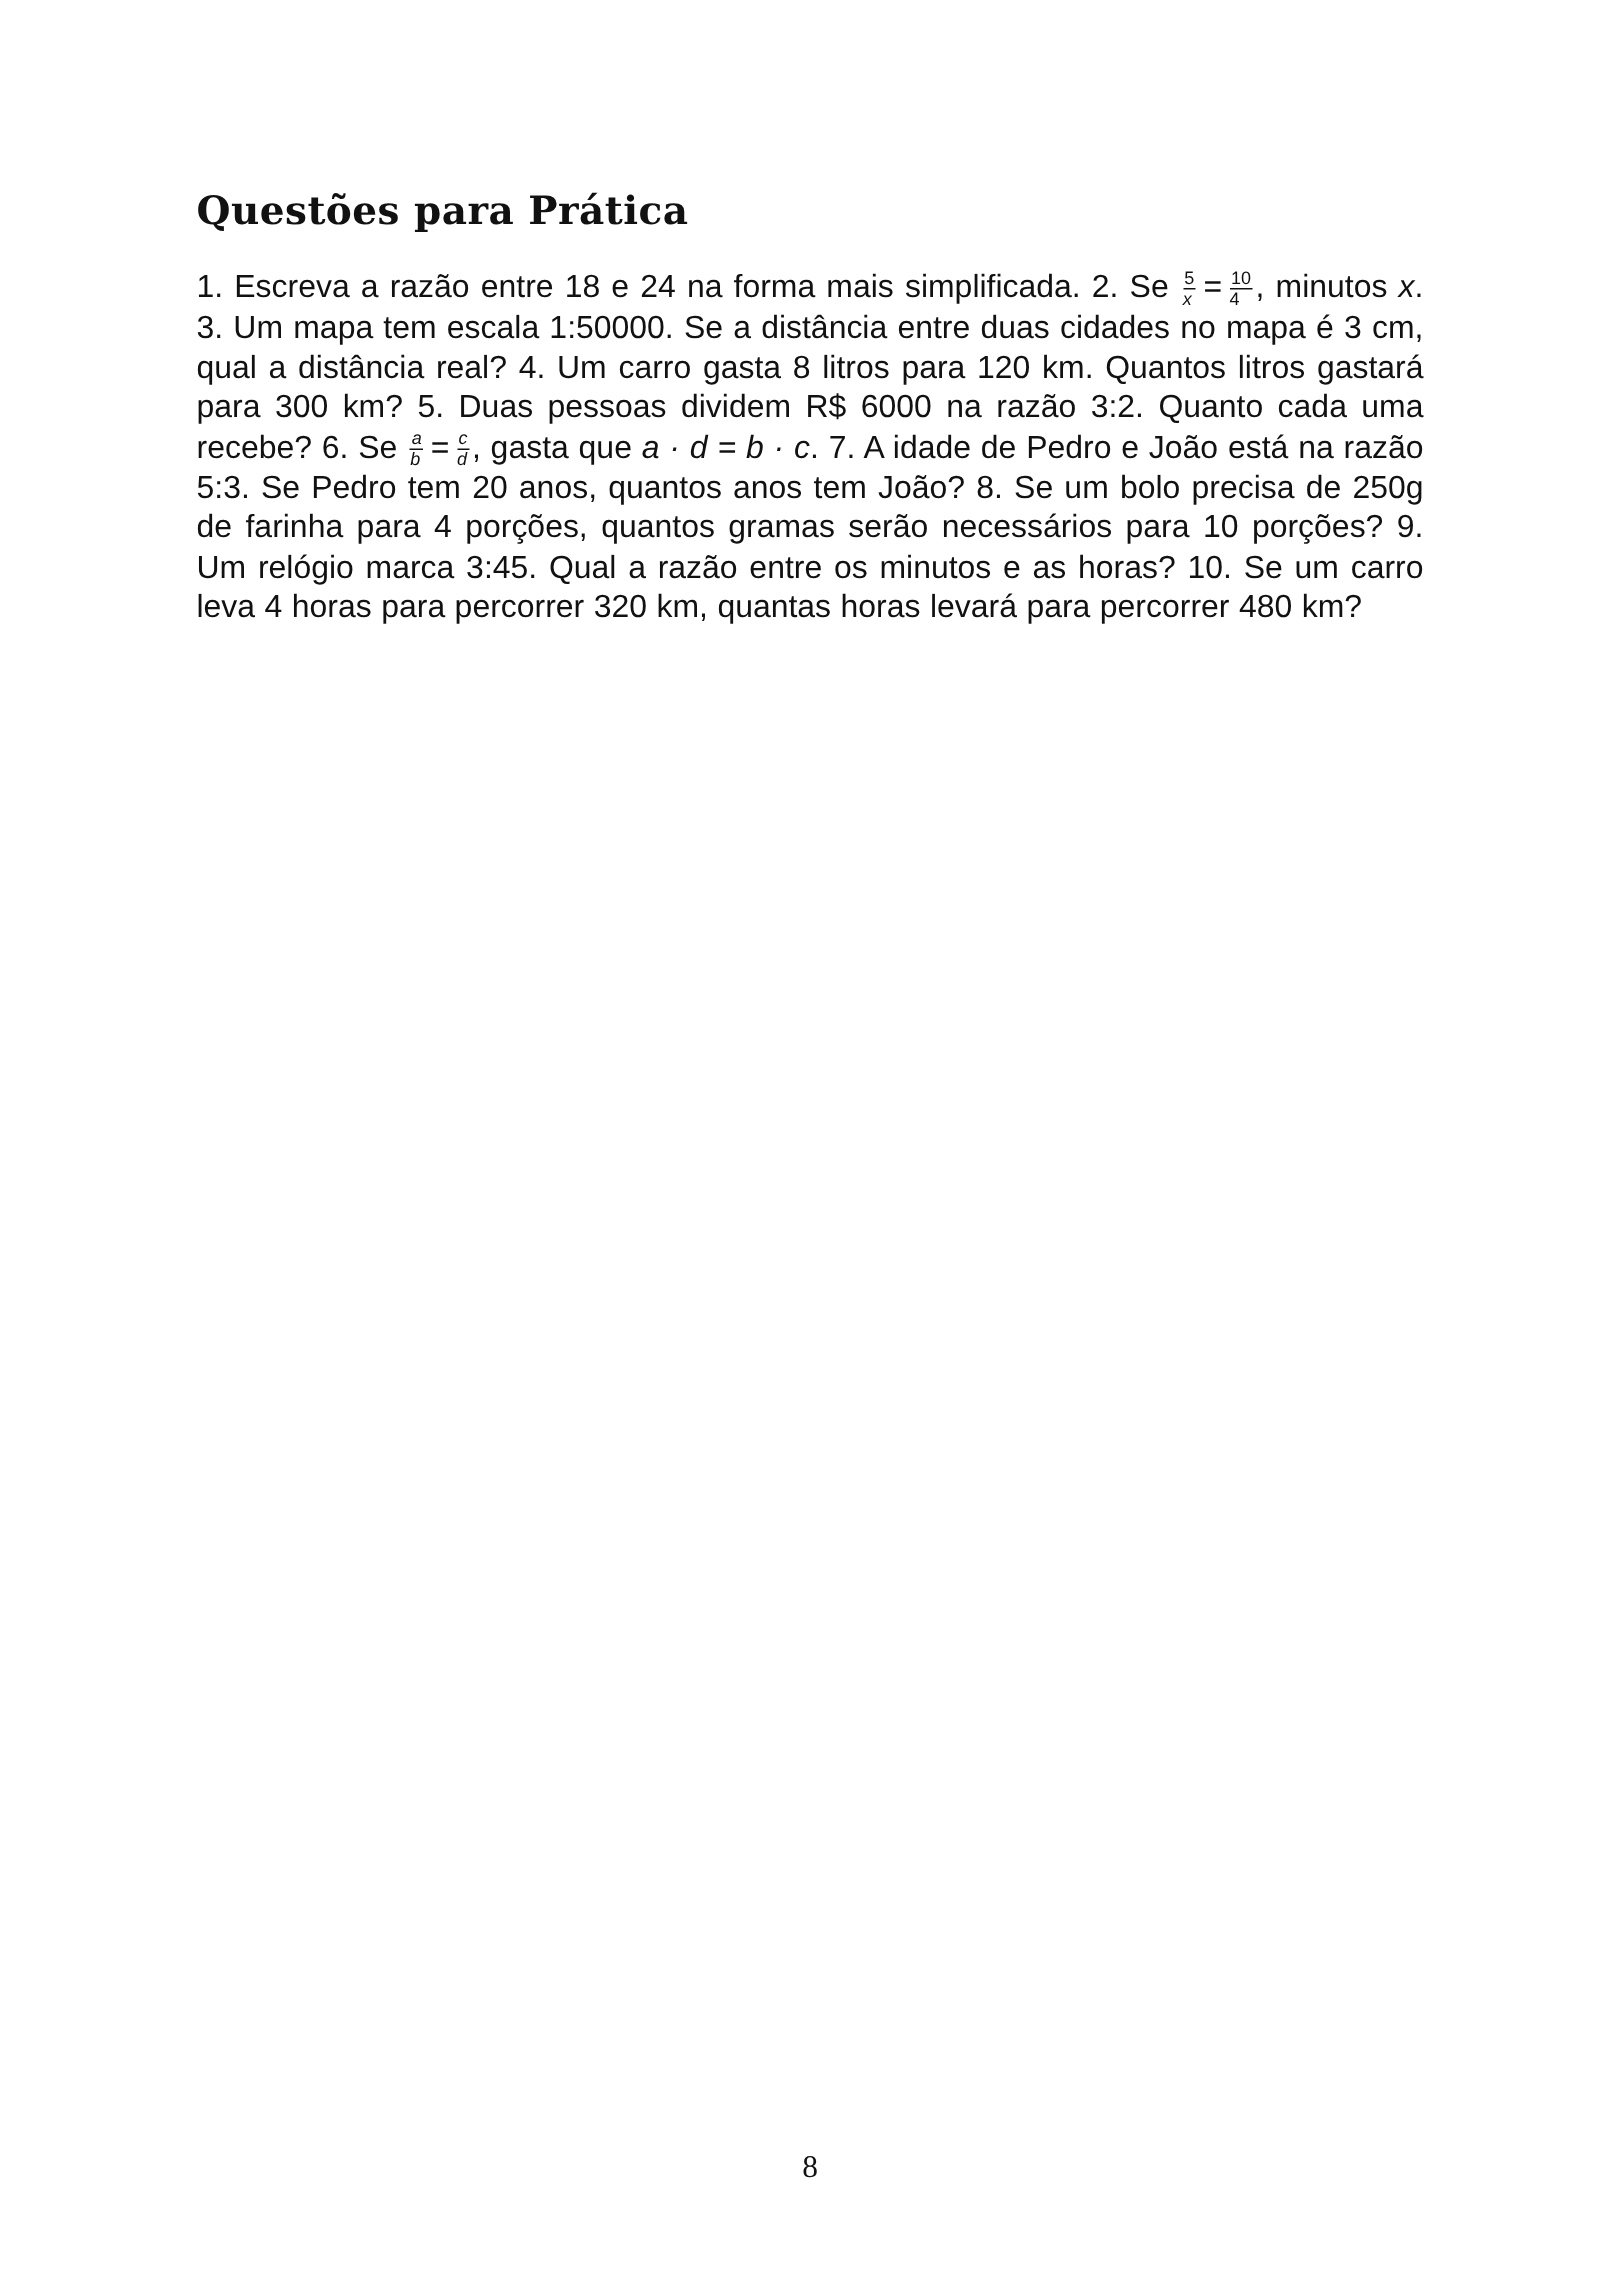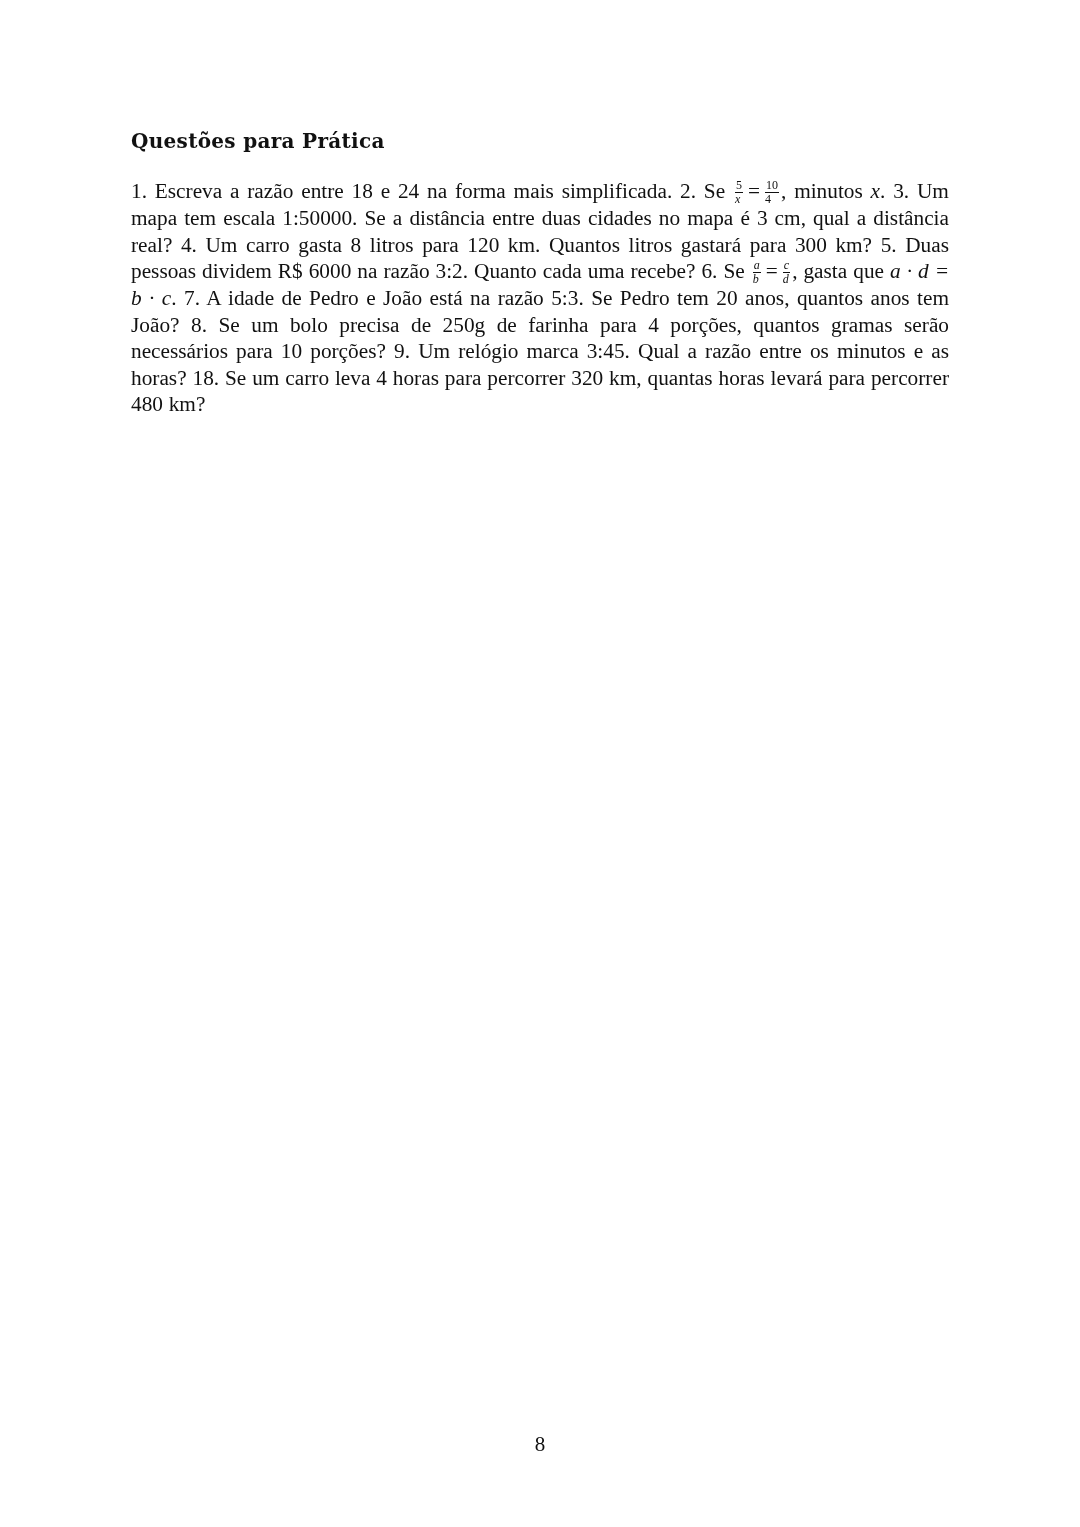--- a/index.html
+++ b/index.html
@@ -21,33 +21,33 @@
       width: 1080px;
       height: 1527px;
     }
     .section-title {
       position: absolute;
       left: 131px;
       top: 121px;
       margin: 0;
       font-family: "DejaVu Serif", serif;
       font-weight: bold;
-      font-size: 20px;
+      font-size: 26px;
       letter-spacing: 0.3px;
       line-height: 40px;
       color: #111111;
       white-space: nowrap;
     }
     .body-text {
       position: absolute;
       left: 131px;
       top: 178px;
       width: 818px;
       margin: 0;
-      font-family: Liberation Serif, serif;
+      font-family: Liberation Sans, sans-serif;
       font-size: 21.3px;
       line-height: 26.5px;
       text-align: justify;
       text-align-last: left;
       color: #111111;
       word-spacing: 0.4px;
     }
     .q { }
     .math { font-style: italic; }
     .frac {
@@ -91,18 +91,18 @@
   <p class="body-text">
     <span class="q"><span>1.</span> <span>Escreva a razão entre 18 e 24 na forma mais simplificada.</span></span>
     <span class="q"><span>2.</span> <span>Se</span> <span class="frac"><span class="num">5</span><span class="den it">x</span></span><span class="op">=</span><span class="frac"><span class="num">10</span><span class="den">4</span></span><span>, minutos</span> <span class="math">x</span><span>.</span></span>
     <span class="q"><span>3.</span> <span>Um mapa tem escala 1:50000. Se a distância entre duas cidades no mapa é 3 cm, qual a distância real?</span></span>
     <span class="q"><span>4.</span> <span>Um carro gasta 8 litros para 120 km. Quantos litros gastará para 300 km?</span></span>
     <span class="q"><span>5.</span> <span>Duas pessoas dividem R$ 6000 na razão 3:2. Quanto cada uma recebe?</span></span>
     <span class="q"><span>6.</span> <span>Se</span> <span class="frac"><span class="num it">a</span><span class="den it">b</span></span><span class="op">=</span><span class="frac"><span class="num it">c</span><span class="den it">d</span></span><span>, gasta que</span> <span class="math">a · d = b · c</span><span>.</span></span>
     <span class="q"><span>7.</span> <span>A idade de Pedro e João está na razão 5:3. Se Pedro tem 20 anos, quantos anos tem João?</span></span>
     <span class="q"><span>8.</span> <span>Se um bolo precisa de 250g de farinha para 4 porções, quantos gramas serão necessários para 10 porções?</span></span>
     <span class="q"><span>9.</span> <span>Um relógio marca 3:45. Qual a razão entre os minutos e as horas?</span></span>
-    <span class="q"><span>18.</span> <span>Se um carro leva 4 horas para percorrer 320 km, quantas horas levará para percorrer 480 km?</span></span>
+    <span class="q"><span>10.</span> <span>Se um carro leva 4 horas para percorrer 320 km, quantas horas levará para percorrer 480 km?</span></span>
   </p>
 
   <div class="page-number">8</div>
 
 </div>
 
 </body></html>

